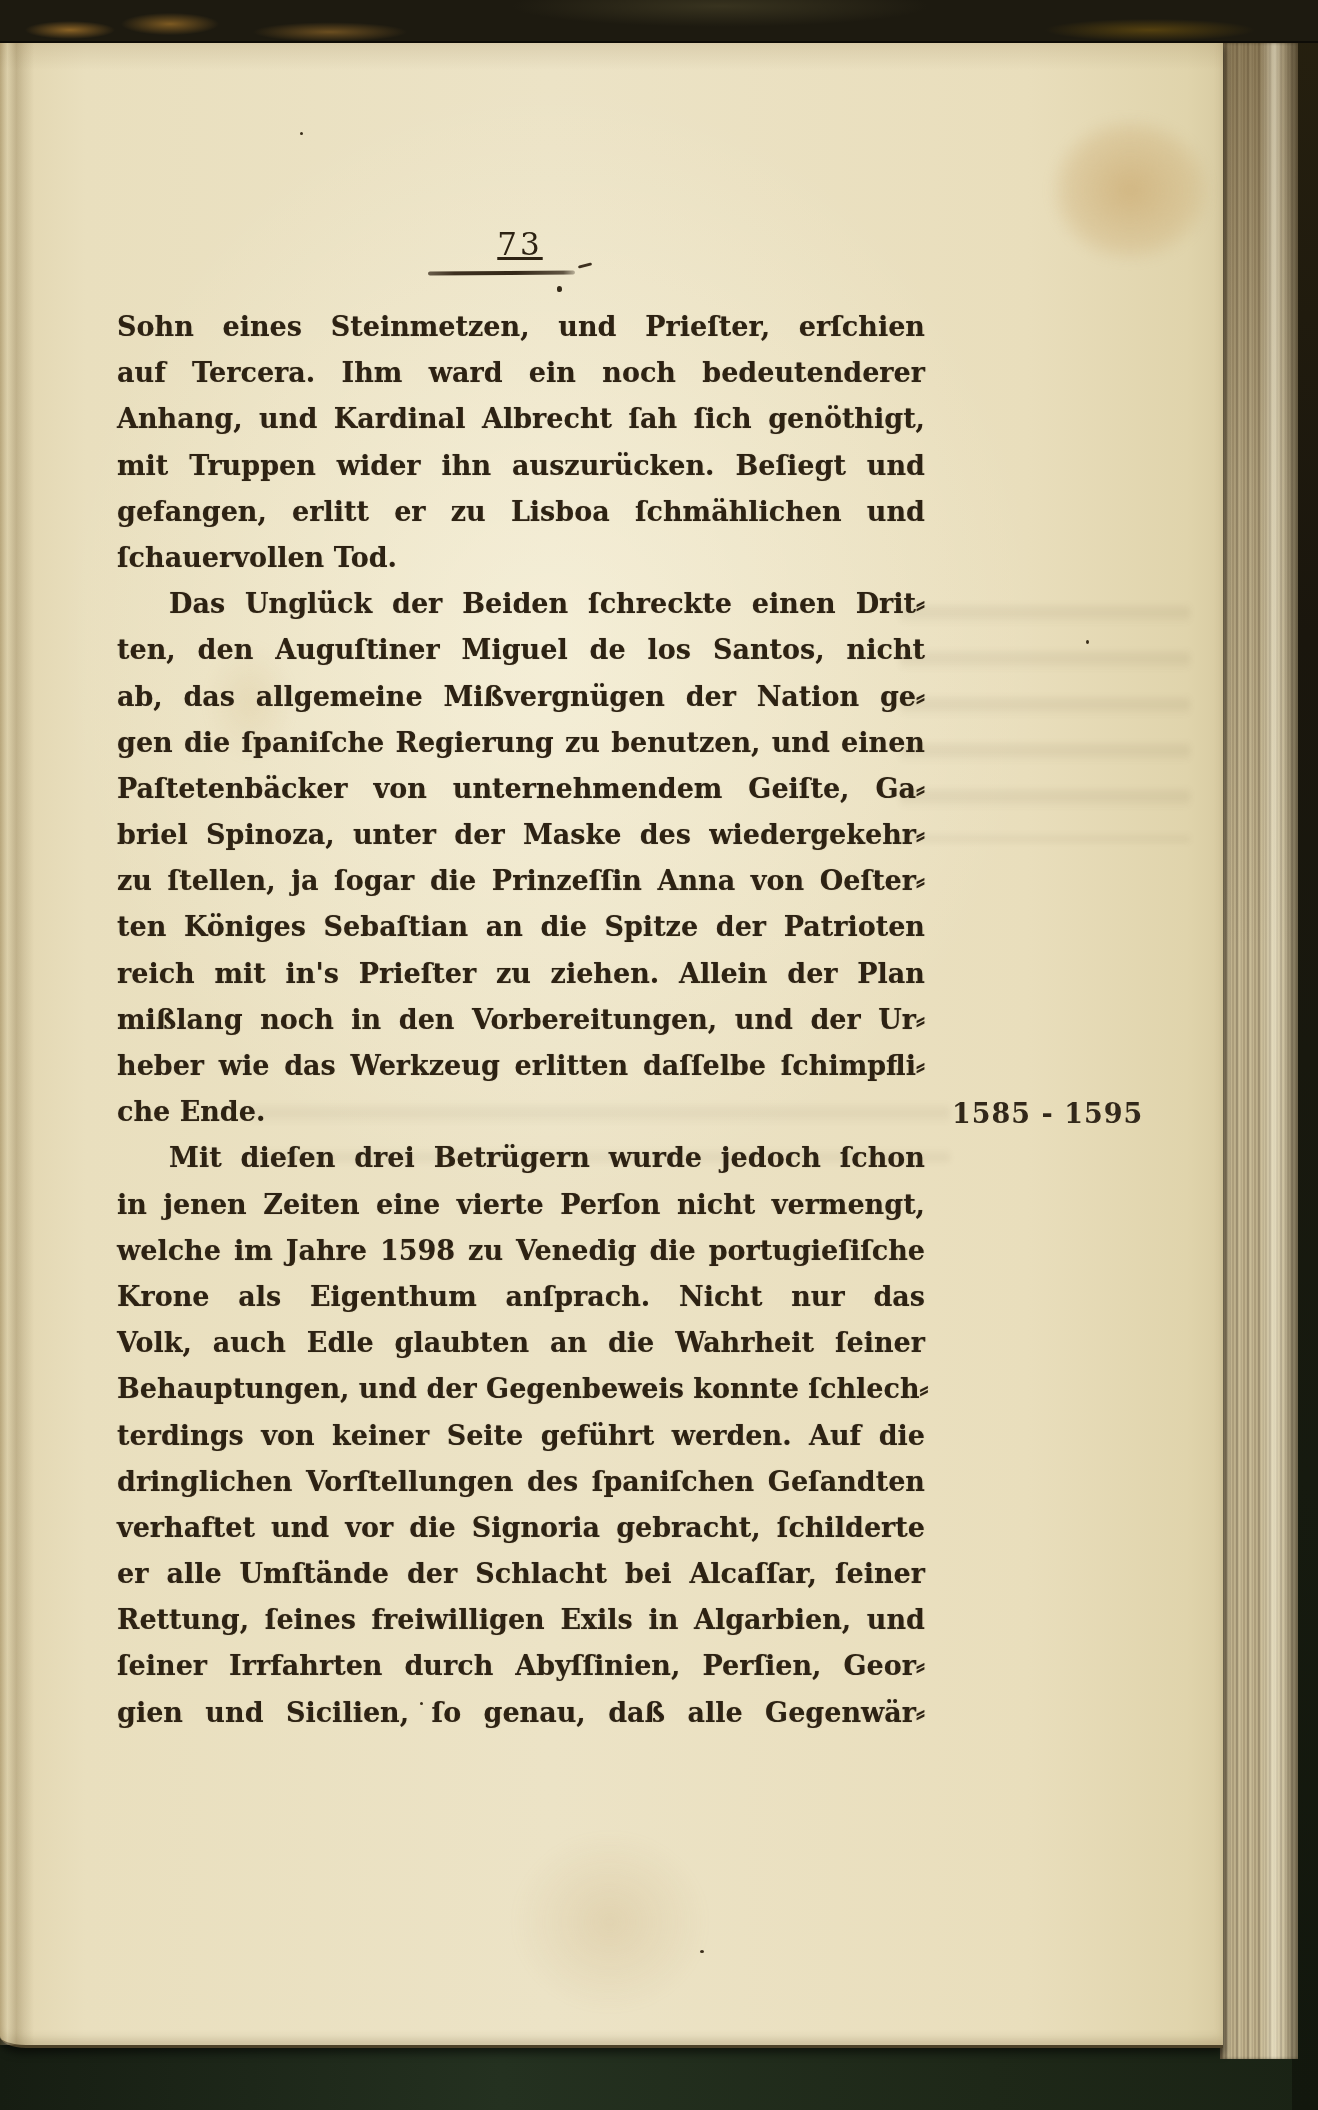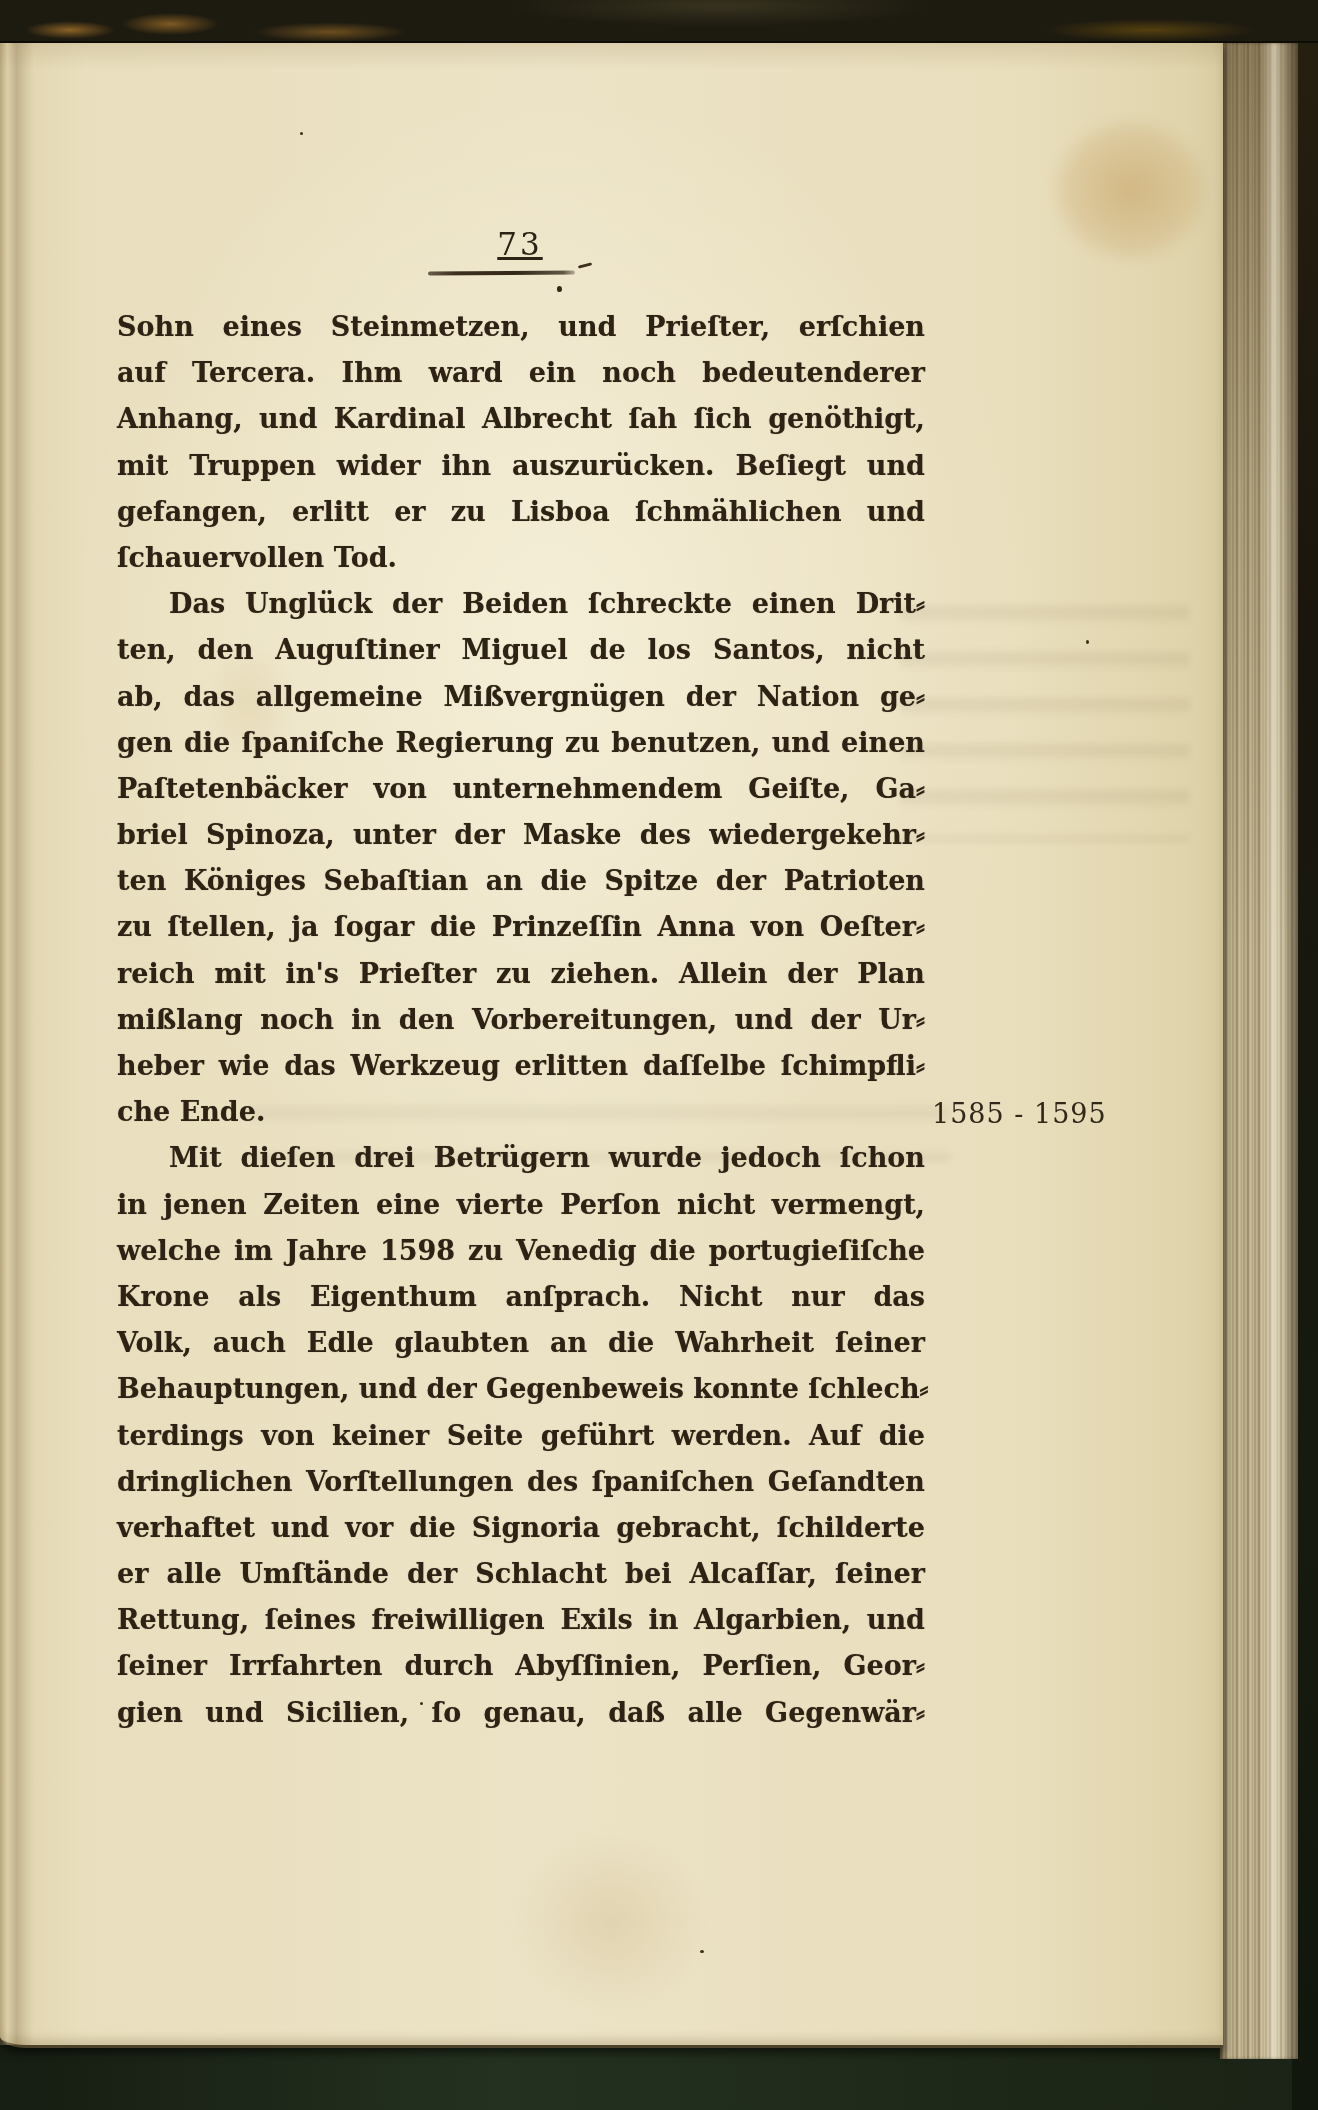--- a/index.html
+++ b/index.html
@@ -95,22 +95,22 @@
     background:linear-gradient(90deg,rgba(61,48,32,.75),#3d3020 18%,#342818 60%,rgba(61,48,32,.8) 92%,rgba(61,48,32,.3));
     transform:rotate(-.4deg);border-radius:2px;
   }
   .rule-dash{
     position:absolute;left:578px;top:222px;width:14px;height:3px;background:#3d3020;
     transform:rotate(-14deg);border-radius:2px;
   }
   .ink-dot{position:absolute;left:557px;top:244px;width:5px;height:6px;background:#352a19;border-radius:50% 60% 50% 40%;}
   
   .margin-note{
-    position:absolute;left:932px;top:1056px;width:180px;height:32px;line-height:32px;
-    font-size:27px;font-weight:400;color:#32281a;letter-spacing:1px;white-space:nowrap;
+    position:absolute;left:952px;top:1056px;width:180px;height:32px;line-height:32px;
+    font-size:27px;font-weight:700;color:#32281a;letter-spacing:1px;white-space:nowrap;
   }
   
   .text-block{
     position:absolute;left:93px;top:262px;width:832px;color:var(--ink);
   }
   .line{
     height:46.2px;line-height:46.2px;font-size:27px;font-weight:700;
     text-align:justify;text-align-last:justify;white-space:nowrap;
     text-shadow:0 0 1px rgba(45,34,19,.35);
     margin-left:24px;
@@ -154,22 +154,22 @@
         <div class="line">Anhang, und Kardinal Albrecht ſah ſich genöthigt,</div>
         <div class="line">mit Truppen wider ihn auszurücken.  Beſiegt und</div>
         <div class="line">gefangen, erlitt er zu Lisboa ſchmählichen und</div>
         <div class="line para-end">ſchauervollen Tod.</div>
         <div class="line indent">Das Unglück der Beiden ſchreckte einen Drit⸗</div>
         <div class="line">ten, den Auguſtiner Miguel de los Santos, nicht</div>
         <div class="line">ab, das allgemeine Mißvergnügen der Nation ge⸗</div>
         <div class="line">gen die ſpaniſche Regierung zu benutzen, und einen</div>
         <div class="line">Paſtetenbäcker von unternehmendem Geiſte, Ga⸗</div>
         <div class="line">briel Spinoza, unter der Maske des wiedergekehr⸗</div>
+        <div class="line">zu ſtellen, ja ſogar die Prinzeſſin Anna von Oeſter⸗</div>
         <div class="line">ten Königes Sebaſtian an die Spitze der Patrioten</div>
-        <div class="line">zu ſtellen, ja ſogar die Prinzeſſin Anna von Oeſter⸗</div>
         <div class="line">reich mit in's Prieſter zu ziehen.  Allein der Plan</div>
         <div class="line">mißlang noch in den Vorbereitungen, und der Ur⸗</div>
         <div class="line">heber wie das Werkzeug erlitten daſſelbe ſchimpfli⸗</div>
         <div class="line para-end">che Ende.</div>
         <div class="line indent">Mit dieſen drei Betrügern wurde jedoch ſchon</div>
         <div class="line">in jenen Zeiten eine vierte Perſon nicht vermengt,</div>
         <div class="line">welche im Jahre 1598 zu Venedig die portugieſiſche</div>
         <div class="line">Krone als Eigenthum anſprach.  Nicht nur das</div>
         <div class="line">Volk, auch Edle glaubten an die Wahrheit ſeiner</div>
         <div class="line">Behauptungen, und der Gegenbeweis konnte ſchlech⸗</div>

